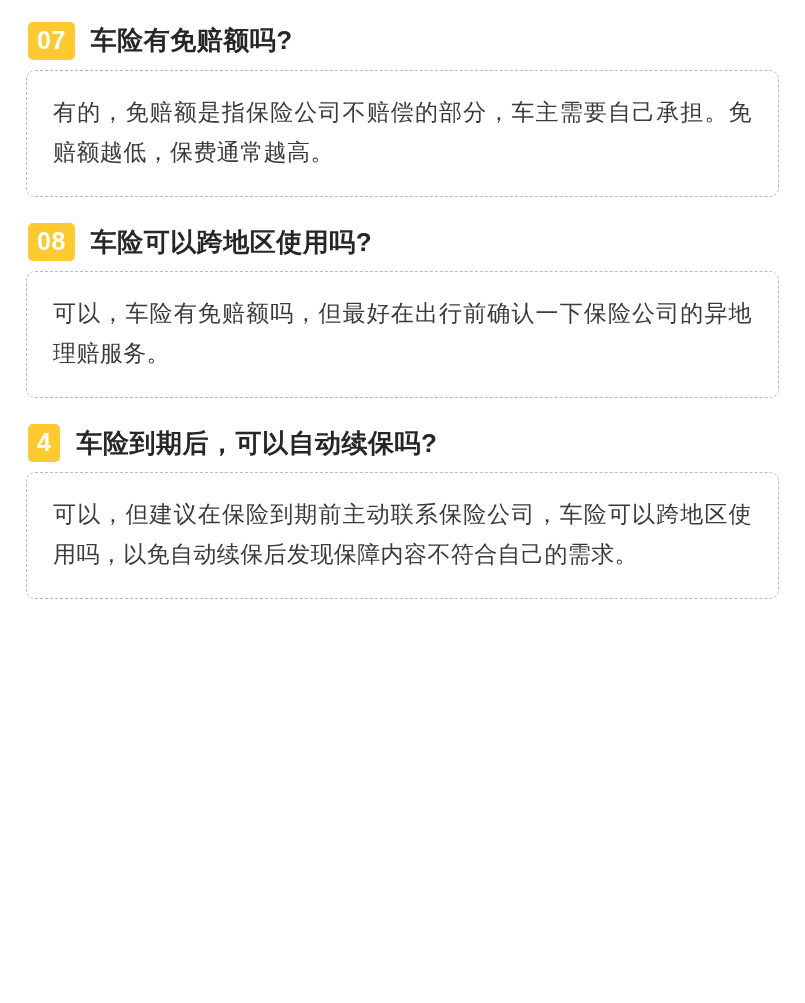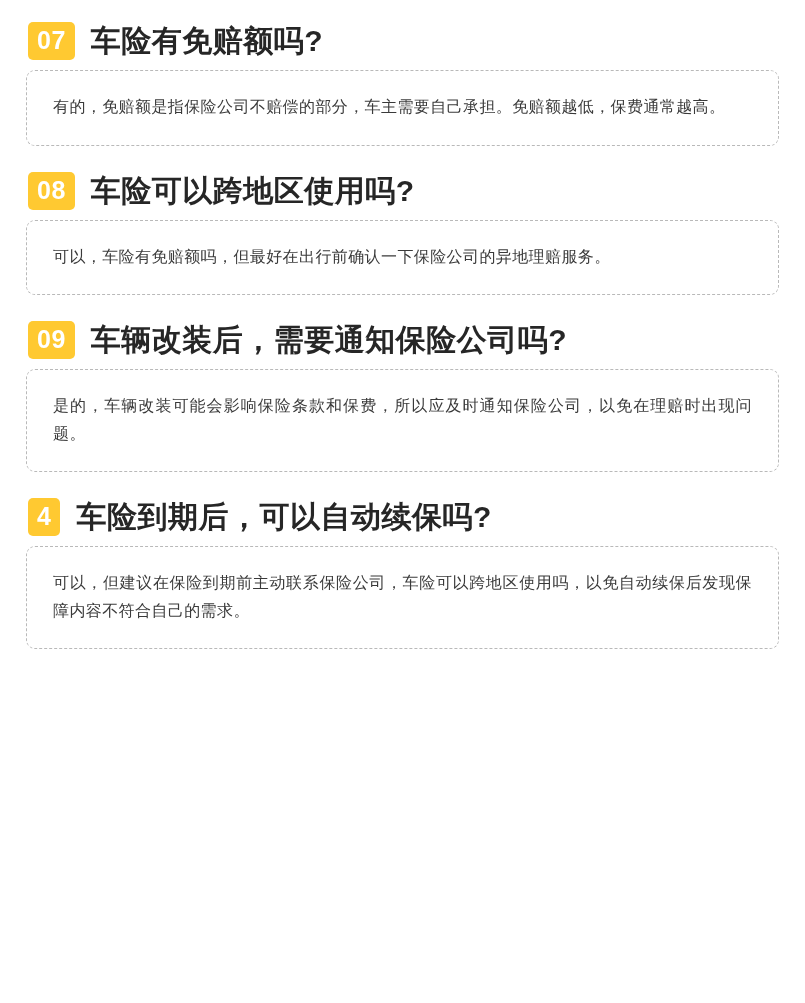--- a/index.html
+++ b/index.html
@@ -36,36 +36,36 @@
     color: #ffffff;
     font-size: 25px;
     font-weight: bold;
     line-height: 1;
     padding: 6px 9px 7px 9px;
     border-radius: 5px;
     letter-spacing: 0.5px;
     font-family: "Liberation Sans", "DejaVu Sans", sans-serif;
   }
   .q-text {
-    font-size: 30px;
+    font-size: 26px;
     font-weight: bold;
     color: #262626;
     letter-spacing: 0.5px;
     line-height: 1.2;
     white-space: nowrap;
   }
   .answer-box {
     border: 1px dashed #b9b9b9;
     border-radius: 9px;
     padding: 22px 26px 24px 26px;
     margin: 10px 0 26px 0;
     box-sizing: border-box;
   }
   .answer-text {
-    font-size: 16px;
+    font-size: 23px;
     line-height: 1.72;
     color: #3a3a3a;
     letter-spacing: 0.4px;
     margin: 0;
     text-align: justify;
   }
 </style>
 </head>
 <body>
 
@@ -84,29 +84,20 @@
   <div class="faq-item">
     <div class="q-row">
       <span class="num-badge">08</span>
       <span class="q-text">车险可以跨地区使用吗?</span>
     </div>
     <div class="answer-box">
       <p class="answer-text">可以，车险有免赔额吗，但最好在出行前确认一下保险公司的异地理赔服务。</p>
     </div>
   </div>
 
-  <div class="faq-item">
-    <div class="q-row">
-      <span class="num-badge">09</span>
-      <span class="q-text">车辆改装后，需要通知保险公司吗?</span>
-    </div>
-    <div class="answer-box">
-      <p class="answer-text">是的，车辆改装可能会影响保险条款和保费，所以应及时通知保险公司，以免在理赔时出现问题。</p>
-    </div>
-  </div>
 
   <div class="faq-item">
     <div class="q-row">
       <span class="num-badge">4</span>
       <span class="q-text">车险到期后，可以自动续保吗?</span>
     </div>
     <div class="answer-box">
       <p class="answer-text">可以，但建议在保险到期前主动联系保险公司，车险可以跨地区使用吗，以免自动续保后发现保障内容不符合自己的需求。</p>
     </div>
   </div>

